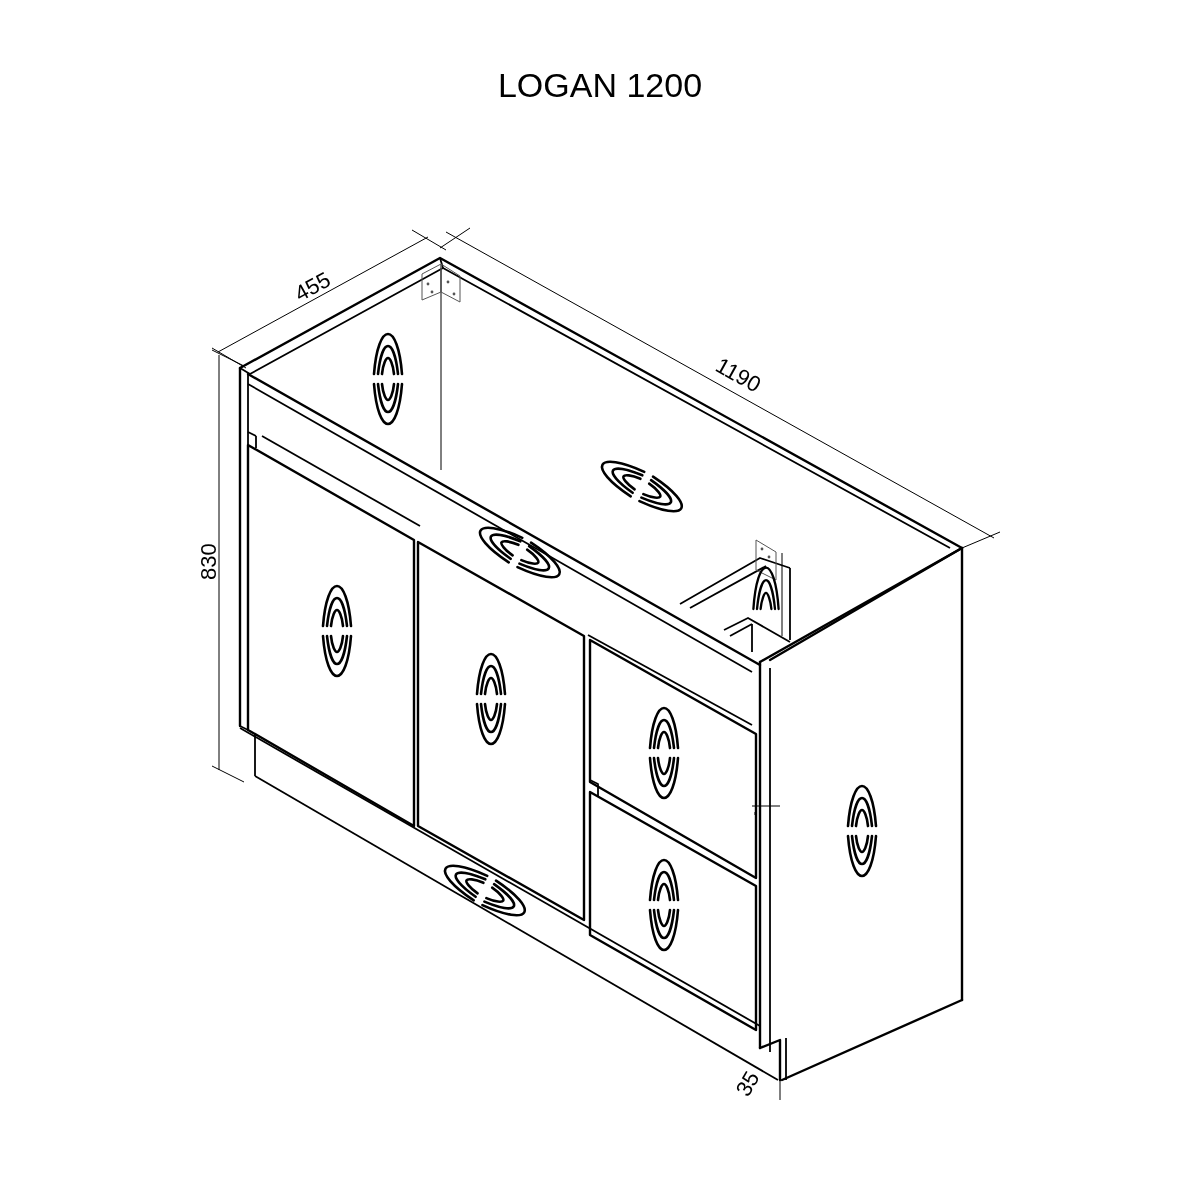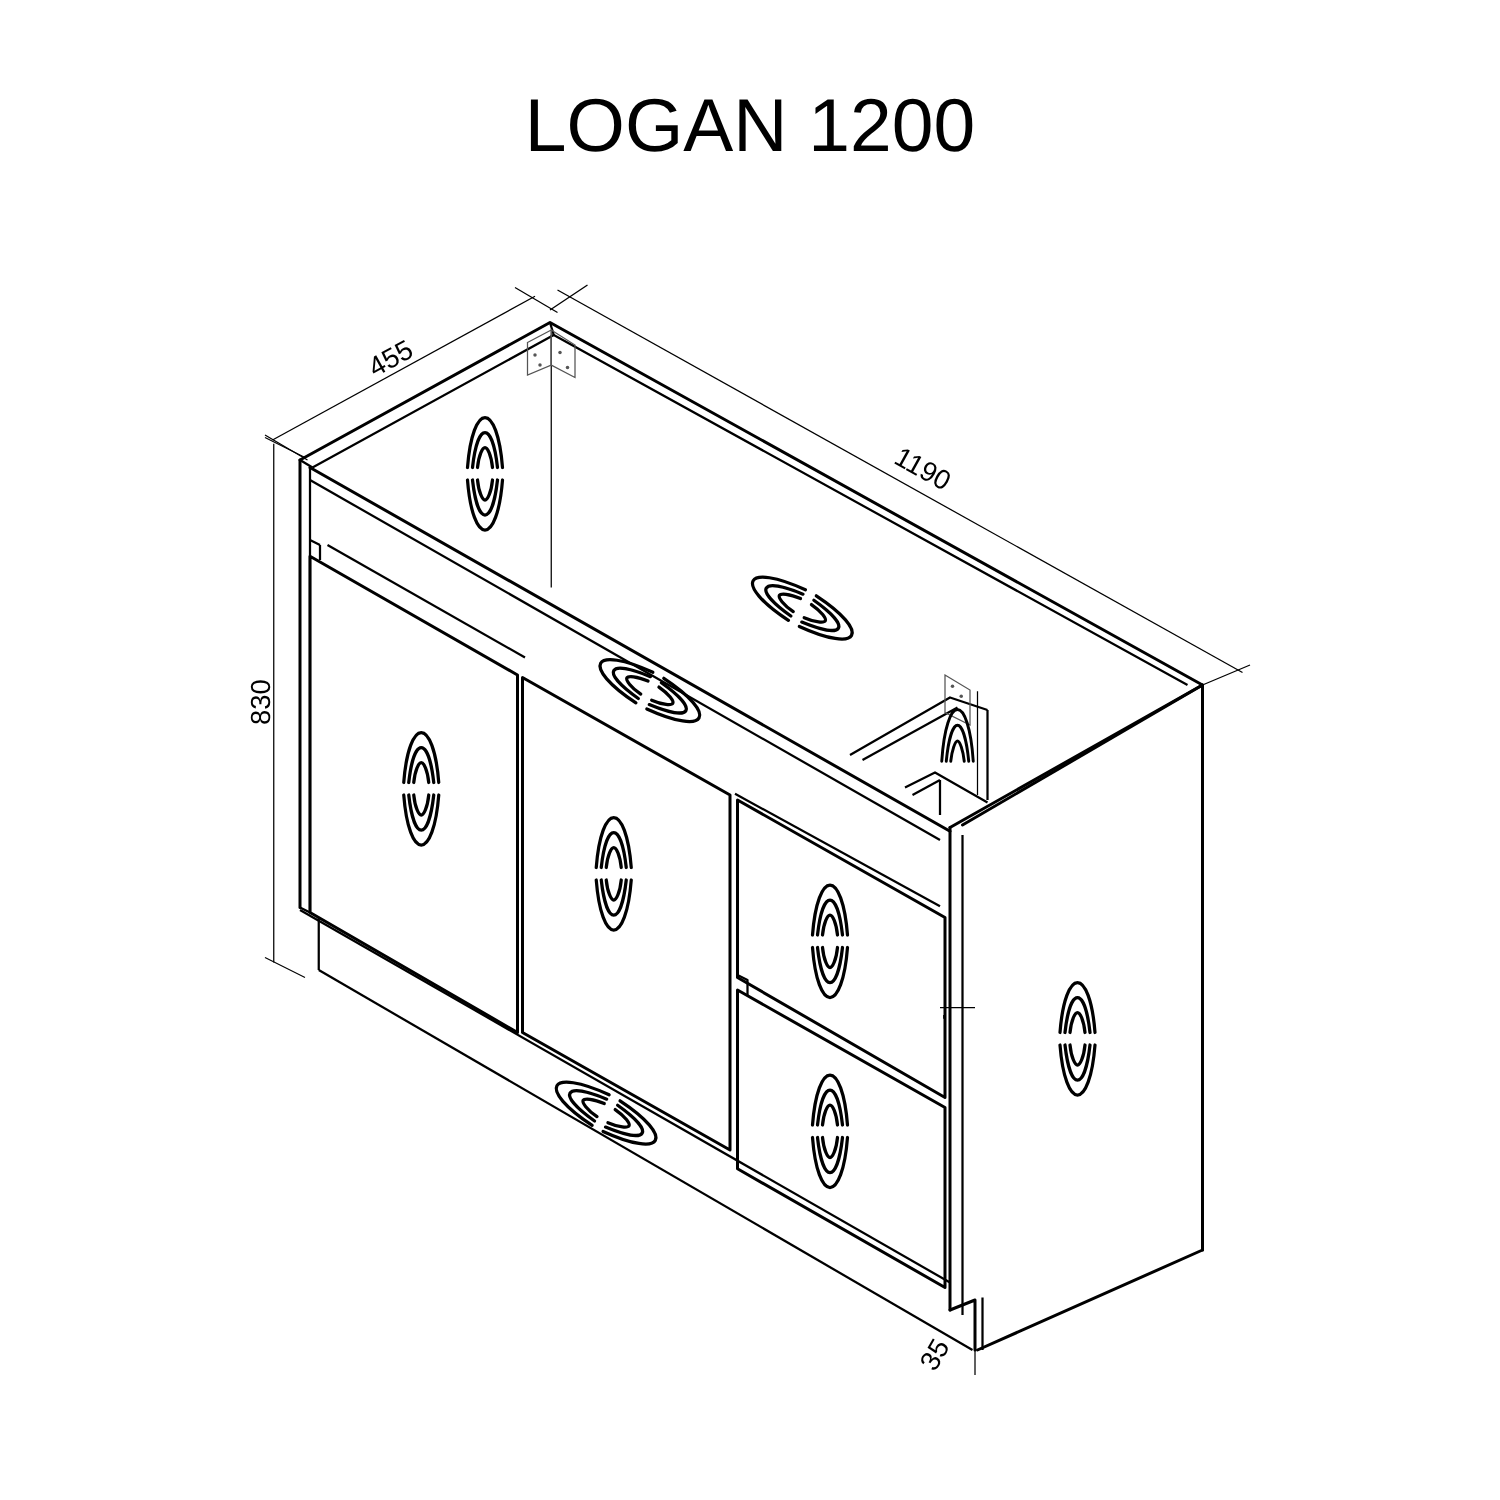--- a/index.html
+++ b/index.html
@@ -1,17 +1,17 @@
 <!DOCTYPE html>
 <html><head>
   <meta charset="utf-8">
   <style>
     html, body { margin: 0; padding: 0; background: #ffffff; }
     body { width: 1200px; height: 1200px; position: relative; overflow: hidden; font-family: "Liberation Sans", sans-serif; }
-    .title { position: absolute; left: 0; top: 66px; width: 1200px; text-align: center; font-size: 60px; font-weight: normal; color: #000; letter-spacing: 0px; }
+    .title { position: absolute; left: 0; top: 66px; width: 1200px; text-align: center; font-size: 34px; font-weight: normal; color: #000; letter-spacing: 0px; }
     svg.drawing { position: absolute; left: 0; top: 0; }
     .dim-text { font-family: "Liberation Sans", sans-serif; font-size: 22px; fill: #000; }
     .thick { stroke: #000; stroke-width: 2.4; fill: none; stroke-linecap: round; stroke-linejoin: round; }
     .med { stroke: #000; stroke-width: 1.8; fill: none; stroke-linejoin: round; }
     .thin { stroke: #000; stroke-width: 1; fill: none; }
     .thin-gray { stroke: #555; stroke-width: 1; fill: none; }
     .logo { stroke: #000; stroke-width: 2.6; fill: none; stroke-linecap: round; }
   </style>
 </head>
 <body>

